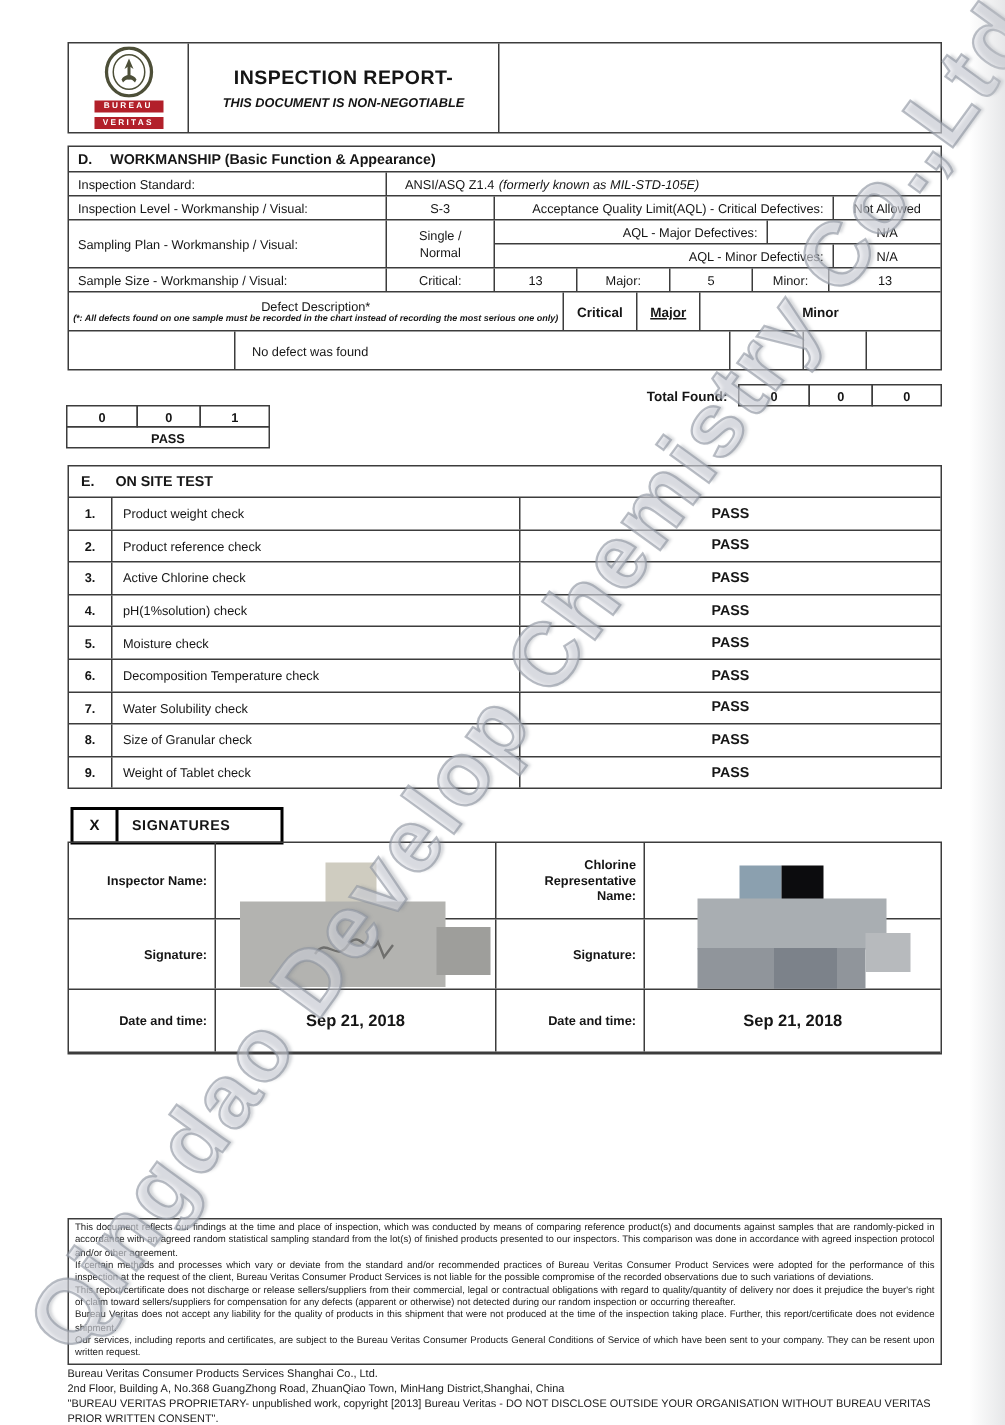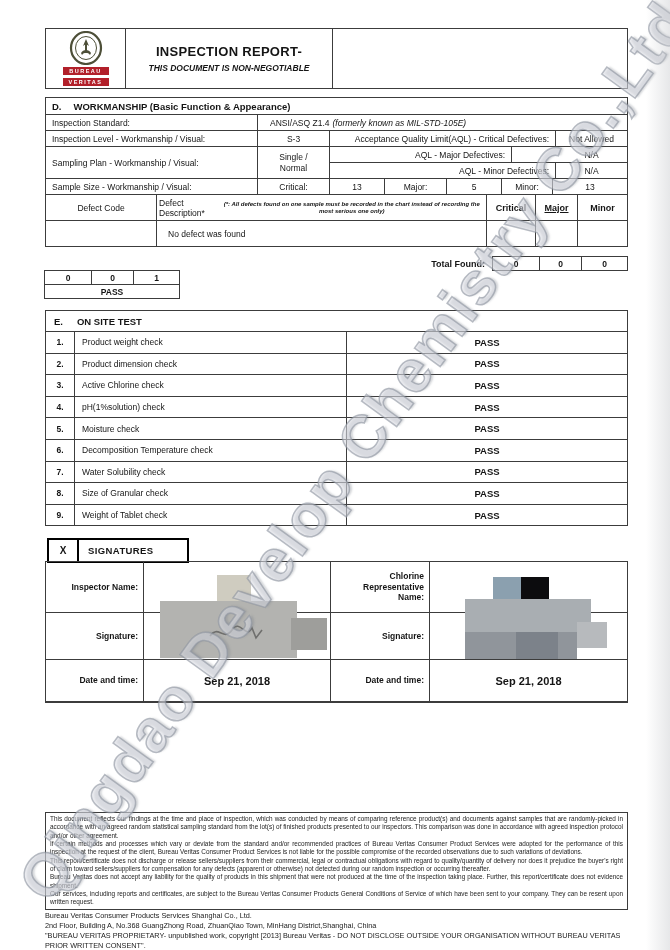--- a/index.html
+++ b/index.html
@@ -60,21 +60,21 @@
   .w72 { width:72px; } .w71 { width:71px; } .grow { flex:1; }
   .double { min-height:31px; }
   .sub-col { flex:1; display:flex; flex-direction:column; }
   .sub-row { flex:1; display:flex; align-items:stretch; }
   .sub-row:first-child { border-bottom:1px solid #3c3c3c;gap:44px; }
   .ss-num { width:55px; } .ss-lab { width:72px; } .ss-lab2 { width:62px; } .ss-lab3 { width:51px; }
   .ital { font-style:italic; margin-left:3px; }
 
   .defect-head { display:flex; border-bottom:1px solid #3c3c3c; align-items:stretch; min-height:25px; }
   .dc-code { width:111px; font-size:8.5px; }
-  .dc-desc { width:330px; justify-content:center; gap:1px; padding:1px 2px; }
+  .dc-desc { width:330px; flex-direction:column; justify-content:center; gap:1px; padding:1px 2px; }
   .dc-desc .t1 { font-size:8.5px; }
   .dc-desc .t2 { font-size:6px; font-style:italic; font-weight:bold; text-align:center; line-height:1.15; }
   .dc-c { width:48px; } .dc-m { width:43px; } .dc-n { flex:1; }
   .bold { font-weight:bold; }
   .defect-row { display:flex; align-items:stretch; min-height:25px; font-size:8.5px; }
 
   
   .totals { top:236px;margin-top:20px; }
   .tot-row { display:flex; height:15px; align-items:stretch; margin-top:-1px; }
   .tot-row:first-child { margin-top:0; }
@@ -189,21 +189,20 @@
       <div class="cell c-label br">Sample Size - Workmanship / Visual:</div>
       <div class="cell ss-lab c-center br">Critical:</div>
       <div class="cell ss-num c-center br">13</div>
       <div class="cell ss-lab2 c-center br">Major:</div>
       <div class="cell ss-num c-center br">5</div>
       <div class="cell ss-lab3 c-center br">Minor:</div>
       <div class="cell grow c-center">13</div>
     </div>
 
     <div class="defect-head">
-      <div class="cell dc-code c-center br">Defect Code</div>
       <div class="cell dc-desc br">
         <span class="t1">Defect Description*</span>
         <span class="t2">(*: All defects found on one sample must be recorded in the chart instead of  recording the most serious one only)</span>
       </div>
       <div class="cell dc-c c-center bold" style="font-size:9px;">Critical</div>
       <div class="cell dc-m c-center bold br" style="font-size:9px; border-left:1px solid #3c3c3c;text-decoration:underline;">Major</div>
       <div class="cell dc-n c-center bold" style="font-size:9px;">Minor</div>
     </div>
 
     <div class="defect-row">
@@ -237,21 +236,21 @@
       <span>E.</span>
       <span>ON SITE TEST</span>
     </div>
     <div class="e-row">
       <div class="cell e-no br">1.</div>
       <div class="cell e-name br">Product weight check</div>
       <div class="cell e-result">PASS</div>
     </div>
     <div class="e-row">
       <div class="cell e-no br">2.</div>
-      <div class="cell e-name br">Product dimension check</div>
+      <div class="cell e-name br">Product reference check</div>
       <div class="cell e-result">PASS</div>
     </div>
     <div class="e-row">
       <div class="cell e-no br">3.</div>
       <div class="cell e-name br">Active Chlorine check</div>
       <div class="cell e-result">PASS</div>
     </div>
     <div class="e-row">
       <div class="cell e-no br">4.</div>
       <div class="cell e-name br">pH(1%solution) check</div>

